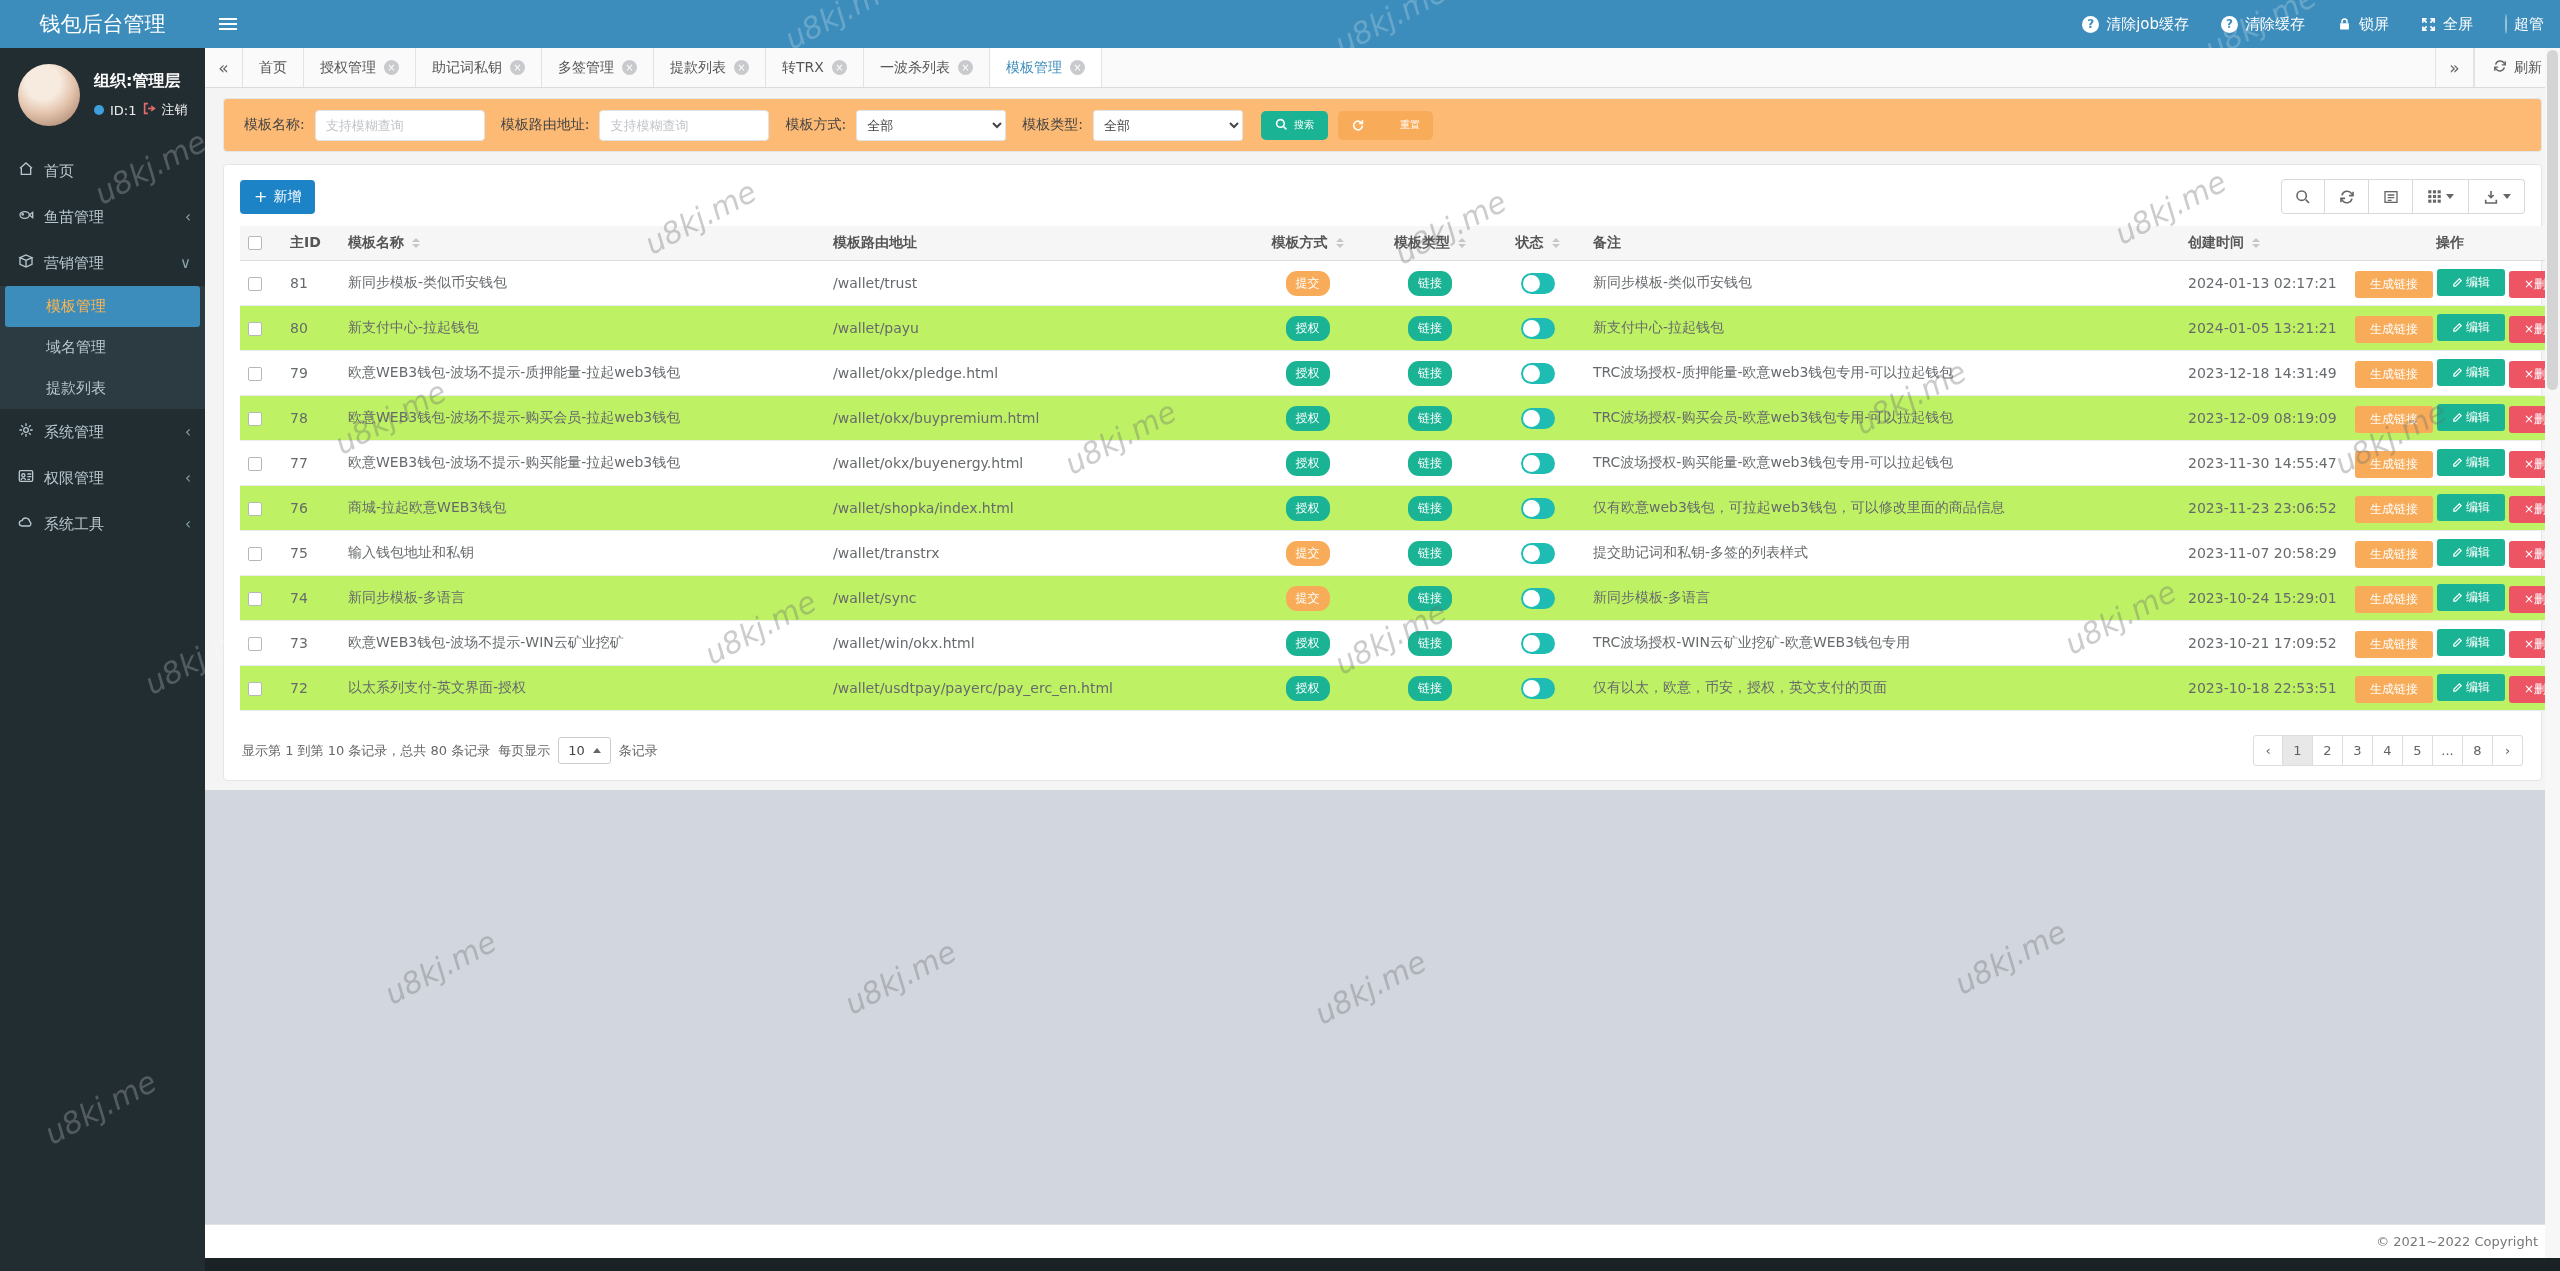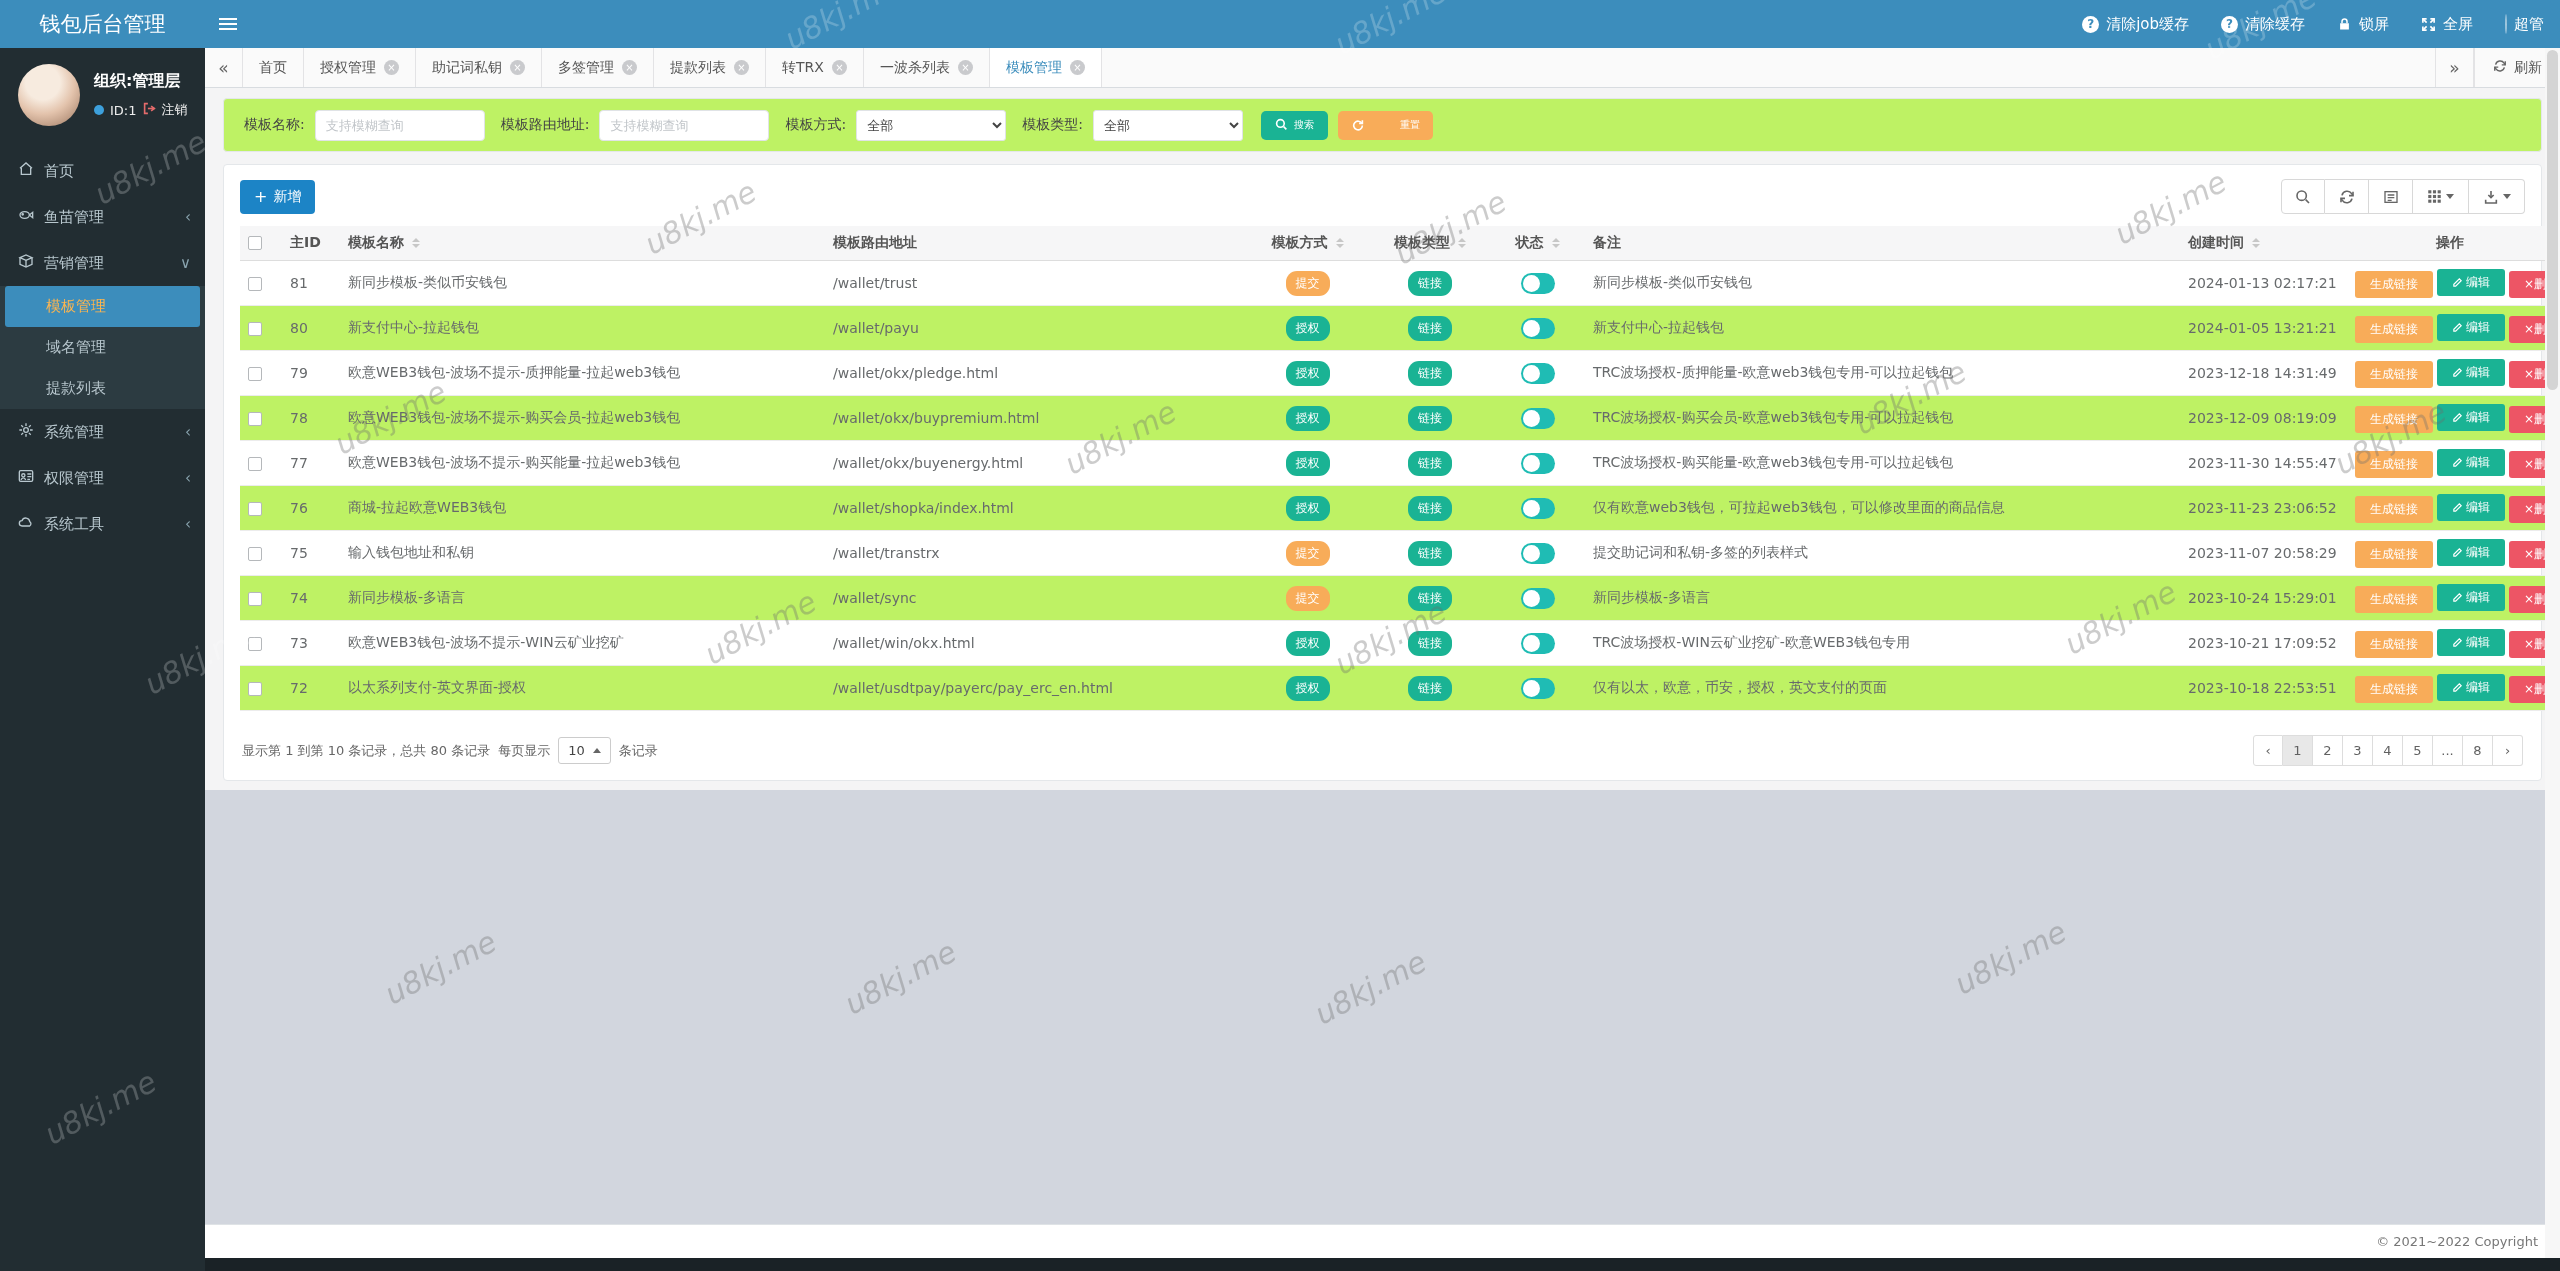--- a/index.html
+++ b/index.html
@@ -53,21 +53,21 @@
   .tab.active { background:#fff; color:#3c8dbc; }
   .tab-close { width:15px; height:15px; border-radius:50%; background:#c9cacd; color:#fff; font-size:10px; line-height:15px; text-align:center; display:inline-block; }
   .tabs-right { display:flex; border-left:1px solid #e3e3e5; }
   .refresh-btn { display:flex; align-items:center; gap:7px; padding:0 18px; color:#555; font-size:14px; border-left:1px solid #e3e3e5; cursor:pointer; }
 
   
   .content-upper { background:#f4f4f5; padding:10px 18px 0 18px; flex:none; height:702px; }
   .content-lower { flex:1; background:#d2d6de; }
 
   
-  .filter-card { background:#bef264; border:1px solid #e4e7ea; border-radius:4px; height:54px; display:flex; align-items:center; gap:10px; padding:0 14px; margin-bottom:12px; }
+  .filter-card { background:#fdba74; border:1px solid #e4e7ea; border-radius:4px; height:54px; display:flex; align-items:center; gap:10px; padding:0 14px; margin-bottom:12px; }
   .f-label { font-size:14px; color:#444; margin-left:6px; }
   .f-input { width:170px; height:31px; border:1px solid #e0e3e6; border-radius:4px; padding:0 10px; font-size:13px; color:#555; font-family:inherit; }
   .f-input::placeholder { color:#c2c6ca; }
   .f-select { width:150px; height:31px; border:1px solid #e0e3e6; border-radius:3px; font-size:13px; color:#444; padding:0 6px; background:#fff; font-family:inherit; }
   .btn { border:none; border-radius:4px; color:#fff; font-size:10px; display:inline-flex; align-items:center; gap:6px; cursor:pointer; font-family:inherit; }
   .btn-search { background:#1ab394; padding:7px 14px; border-radius:5px; margin-left:8px; }
   .btn-reset { background:#f8ac59; padding:7px 13px; border-radius:5px;gap:36px; }
 
   
   .table-card { background:#fff; border:1px solid #e4e7ea; border-radius:4px; padding:14px 16px 10px 16px; }

